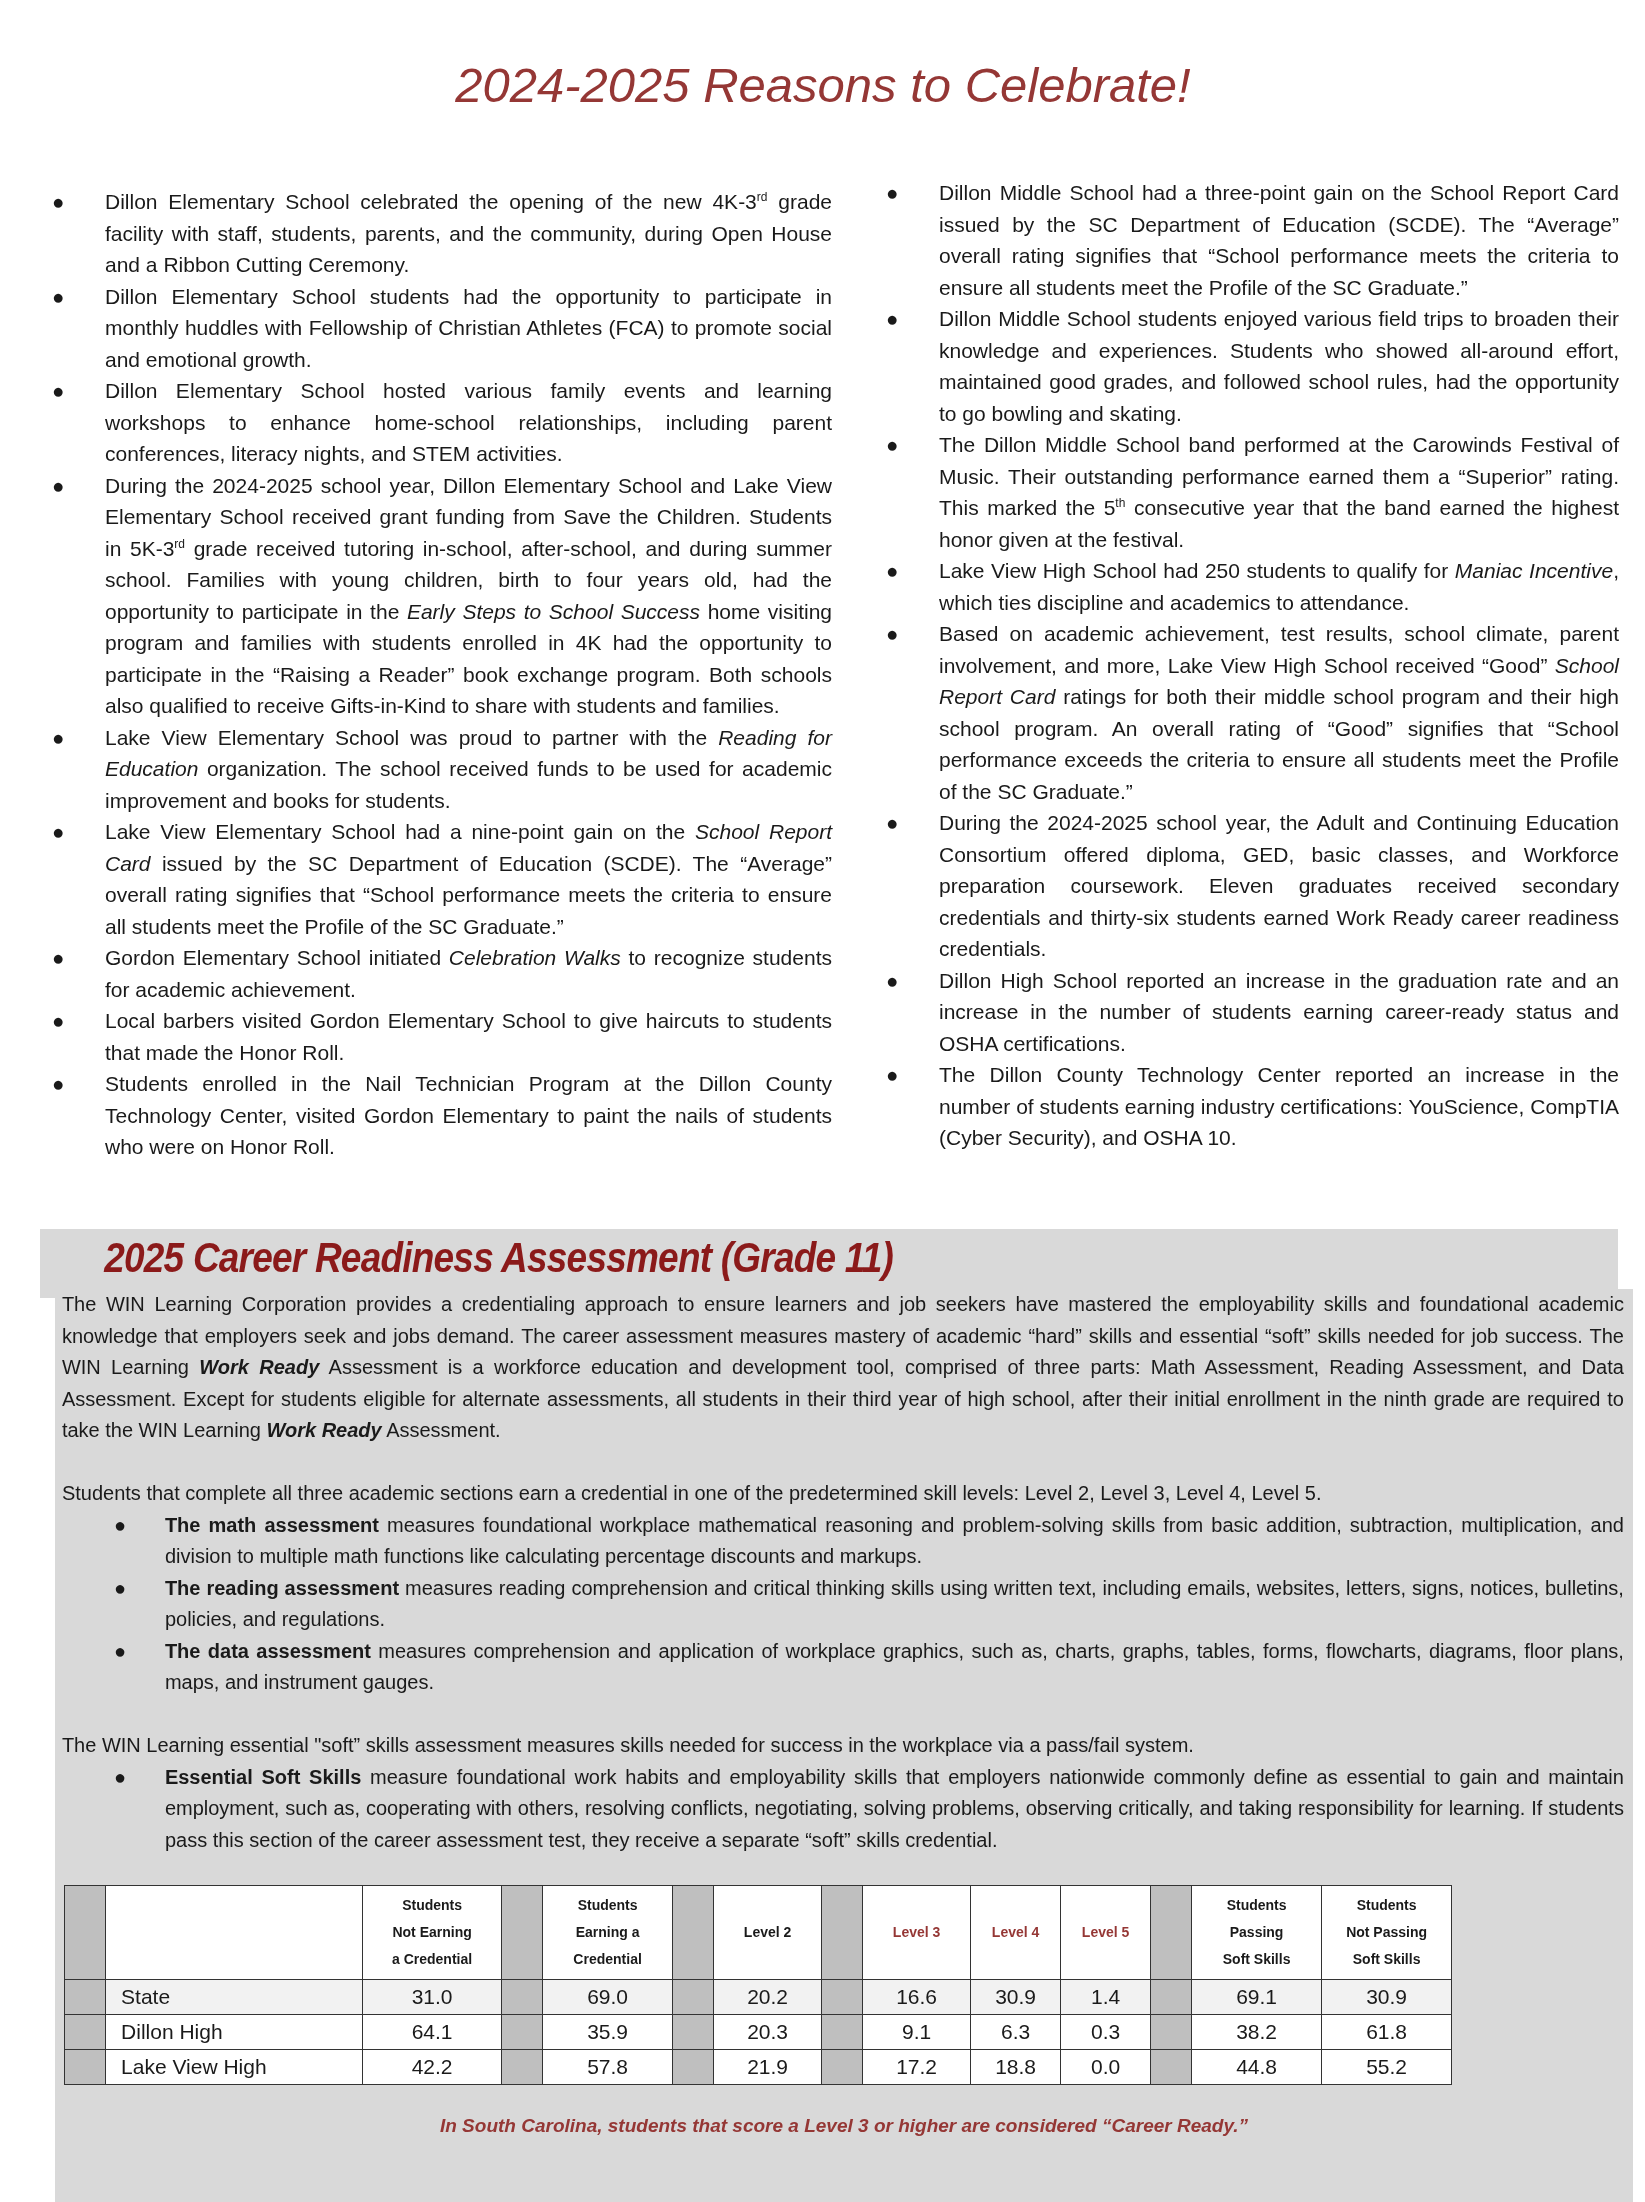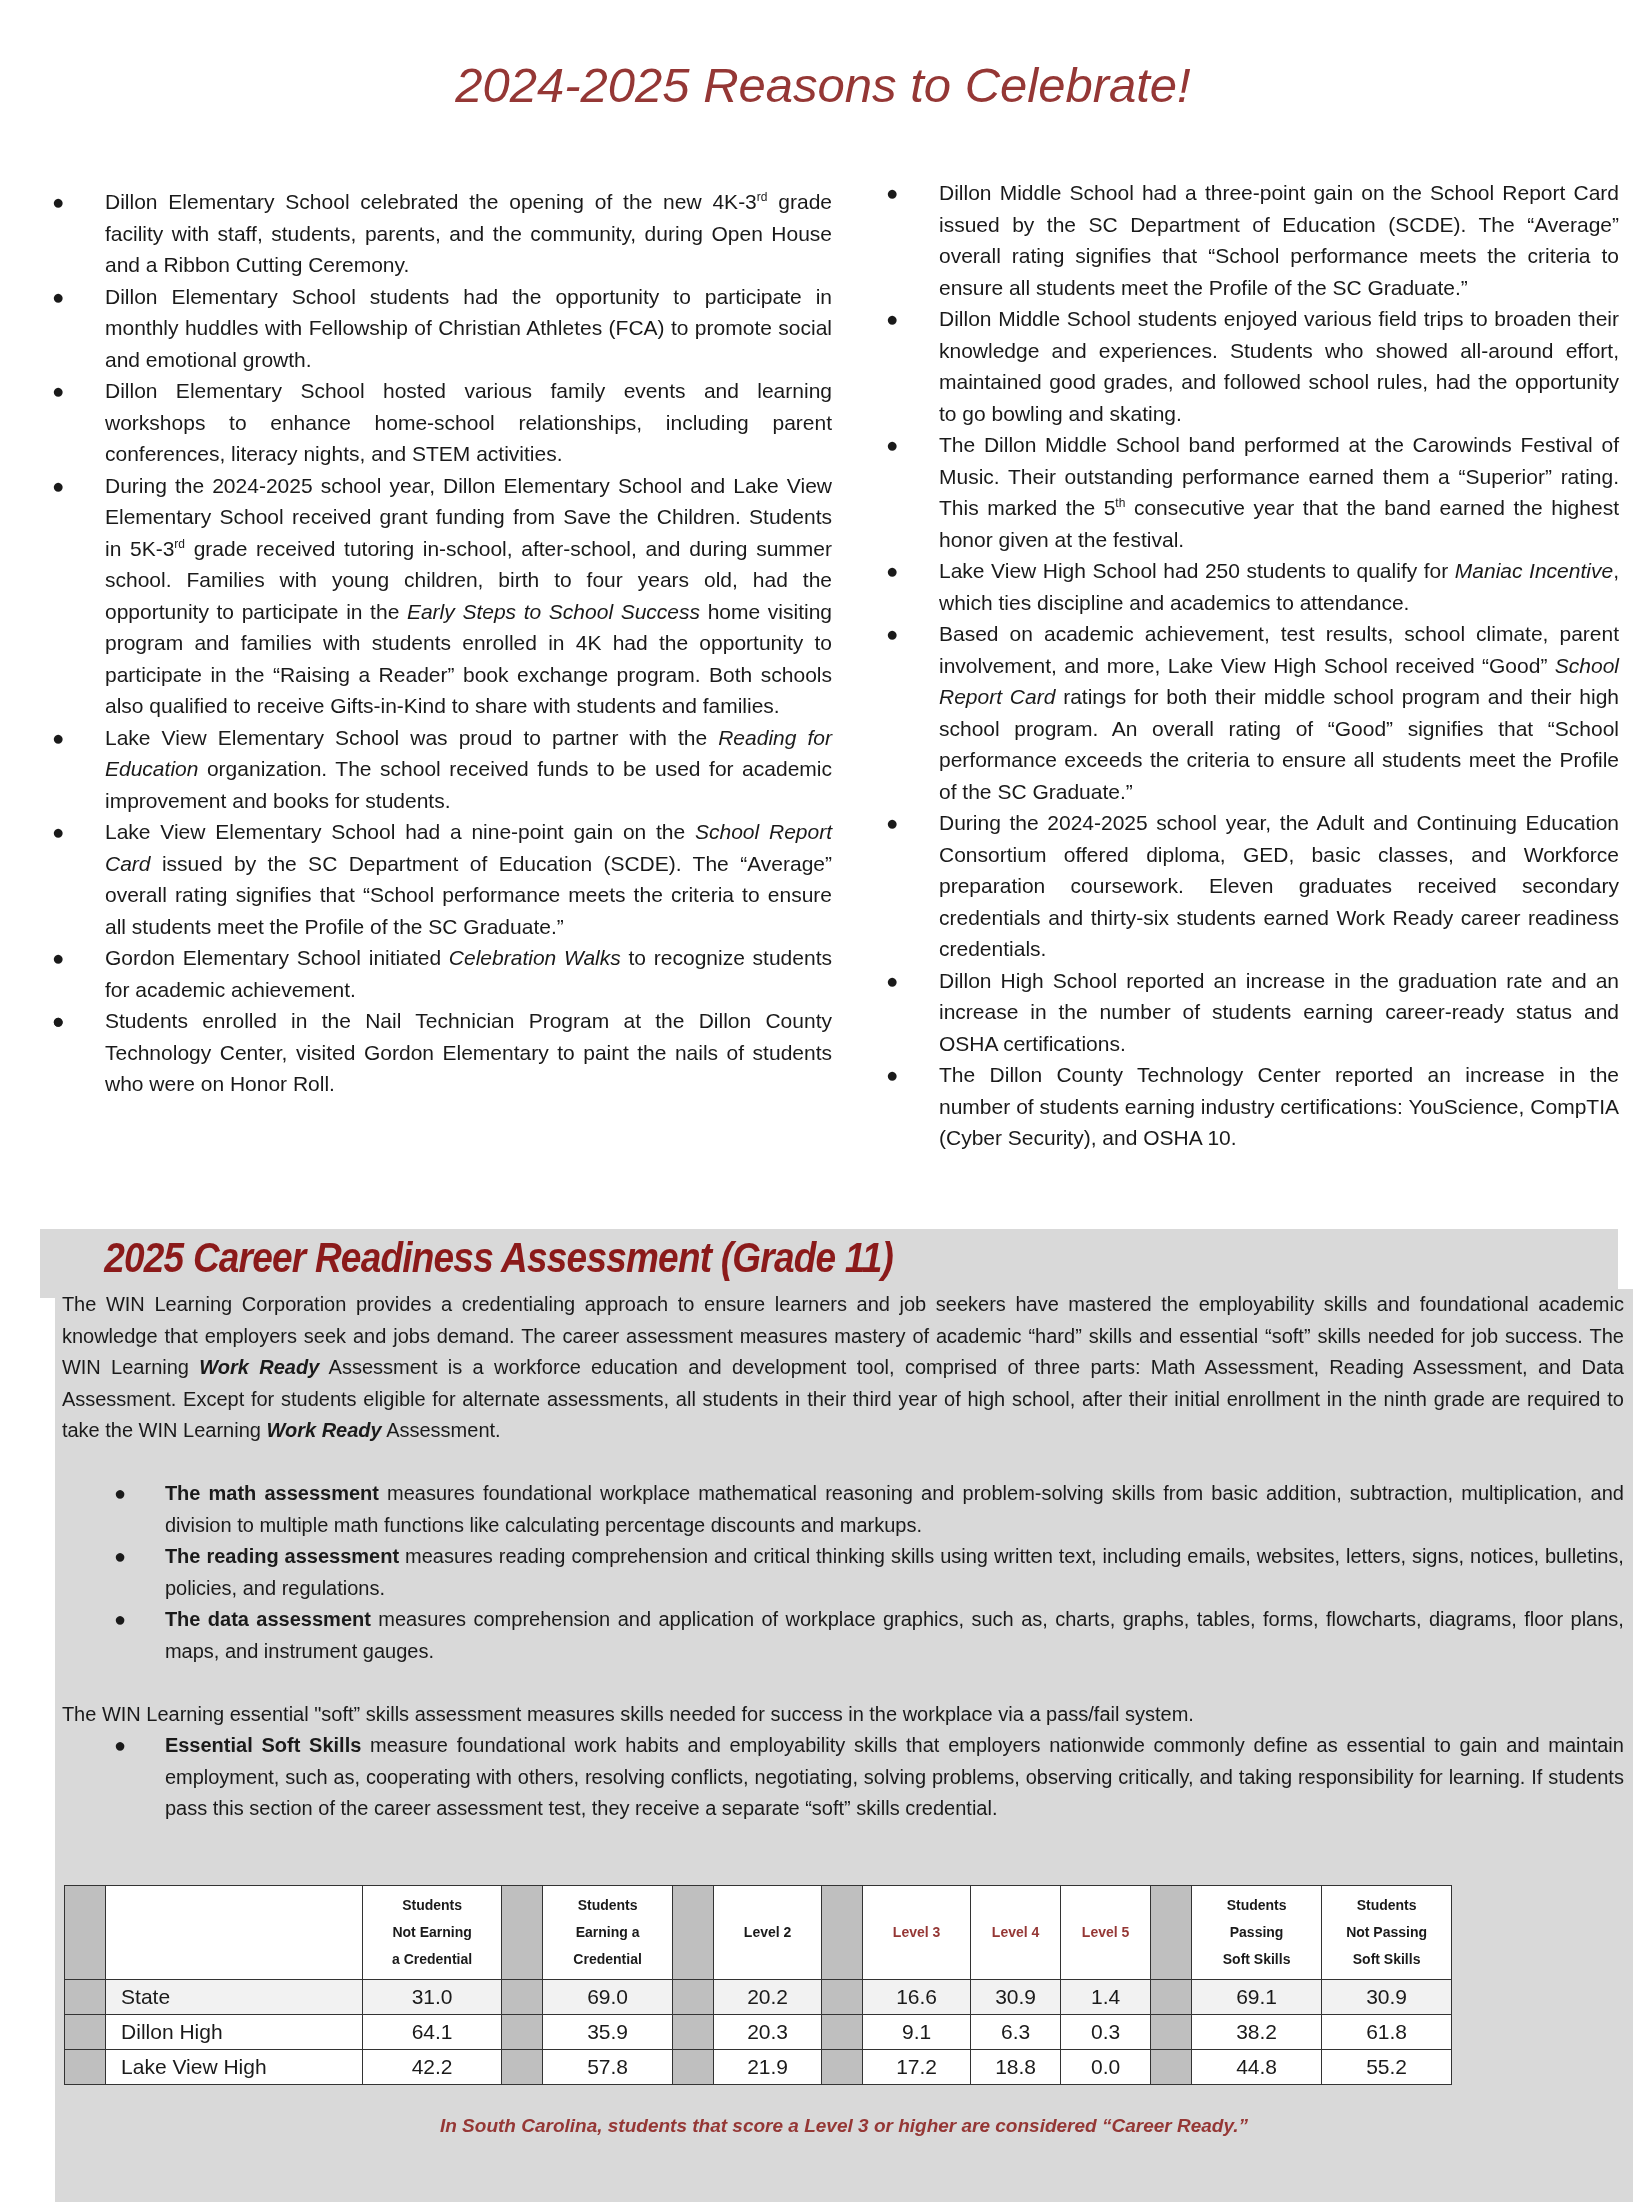--- a/index.html
+++ b/index.html
@@ -51,21 +51,21 @@
 
 <div class="col left">
   <ul id="left-list">
       <li><span class="bullet">●</span><span>Dillon Elementary School celebrated the opening of the new 4K-3</span><sup>rd</sup><span> grade facility with staff, students, parents, and the community, during Open House and a Ribbon Cutting Ceremony.</span></li>
       <li><span class="bullet">●</span><span>Dillon Elementary School students had the opportunity to participate in monthly huddles with Fellowship of Christian Athletes (FCA) to promote social and emotional growth.</span></li>
       <li><span class="bullet">●</span><span>Dillon Elementary School hosted various family events and learning workshops to enhance home-school relationships, including parent conferences, literacy nights, and STEM activities.</span></li>
       <li><span class="bullet">●</span><span>During the 2024-2025 school year, Dillon Elementary School and Lake View Elementary School received grant funding from Save the Children. Students in 5K-3</span><sup>rd</sup><span> grade received tutoring in-school, after-school, and during summer school. Families with young children, birth to four years old, had the opportunity to participate in the </span><em>Early Steps to School Success</em><span> home visiting program and families with students enrolled in 4K had the opportunity to participate in the “Raising a Reader” book exchange program. Both schools also qualified to receive Gifts-in-Kind to share with students and families.</span></li>
       <li><span class="bullet">●</span><span>Lake View Elementary School was proud to partner with the </span><em>Reading for Education</em><span> organization.  The school received funds to be used for academic improvement and books for students.</span></li>
       <li><span class="bullet">●</span><span>Lake View Elementary School had a nine-point gain on the </span><em>School Report Card</em><span> issued by the SC Department of Education (SCDE). The “Average” overall rating signifies that “School performance meets the criteria to ensure all students meet the Profile of the SC Graduate.”</span></li>
       <li><span class="bullet">●</span><span>Gordon Elementary School initiated </span><em>Celebration Walks</em><span> to recognize students for academic achievement.</span></li>
-      <li><span class="bullet">●</span></li>
+      <li><span class="bullet">●</span><span>Local barbers visited Gordon Elementary School to give haircuts to students that made the Honor Roll.</span></li>
       <li><span class="bullet">●</span><span>Students enrolled in the Nail Technician Program at the Dillon County Technology Center, visited Gordon Elementary to paint the nails of students who were on Honor Roll.</span></li>
     </ul>
 </div>
 <div class="col right">
   <ul id="right-list">
       <li><span class="bullet">●</span><span>Dillon Middle School had a three-point gain on the School Report Card issued by the SC Department of Education (SCDE). The “Average” overall rating signifies that “School performance meets the criteria to ensure all students meet the Profile of the SC Graduate.”</span></li>
       <li><span class="bullet">●</span><span>Dillon Middle School students enjoyed various field trips to broaden their knowledge and experiences. Students who showed all-around effort, maintained good grades, and followed school rules, had the opportunity to go bowling and skating.</span></li>
       <li><span class="bullet">●</span><span>The Dillon Middle School band performed at the Carowinds Festival of Music.  Their outstanding performance earned them a “Superior” rating.  This marked the 5</span><sup>th</sup><span> consecutive year that the band earned the highest honor given at the festival.</span></li>
       <li><span class="bullet">●</span><span>Lake View High School had 250 students to qualify for </span><em>Maniac Incentive</em><span>, which ties discipline and academics to attendance.</span></li>
       <li><span class="bullet">●</span><span>Based on academic achievement, test results, school climate, parent involvement, and more, Lake View High School received “Good” </span><em>School Report Card</em><span> ratings for both their middle school program and their high school program. An overall rating of “Good” signifies that “School performance exceeds the criteria to ensure all students meet the Profile of the SC Graduate.”</span></li>
@@ -76,20 +76,21 @@
 </div>
 
 <div class="band band-title">
   <h2>2025 Career Readiness Assessment (Grade 11)</h2>
 </div>
 
 <div class="band band-body">
   <div class="body-text" style="top:0;">
     <p id="intro"><span>The WIN Learning Corporation provides a credentialing approach to ensure learners and job seekers have mastered the employability skills and foundational academic knowledge that employers seek and jobs demand.  The career assessment measures mastery of academic “hard” skills and essential “soft” skills needed for job success.  The WIN Learning </span><em style="font-weight: bold;">Work Ready</em><span> Assessment is a workforce education and development tool, comprised of three parts: Math Assessment, Reading Assessment, and Data Assessment.  Except for students eligible for alternate assessments, all students in their third year of high school, after their initial enrollment in the ninth grade are required to take the WIN Learning </span><em style="font-weight: bold;">Work Ready</em><span> Assessment.</span></p>
     <p style="height:31.5px;"></p>
+    <p>Students that complete all three academic sections earn a credential in one of the predetermined skill levels:  Level 2, Level 3, Level 4, Level 5.</p>
     <ul class="sub-list" id="academic-list">
         <li><span class="bullet">●</span><strong>The math assessment</strong><span> measures foundational workplace mathematical reasoning and problem-solving skills from basic addition, subtraction, multiplication, and division to multiple math functions like calculating percentage discounts and markups.</span></li>
         <li><span class="bullet">●</span><strong>The reading assessment</strong><span> measures reading comprehension and critical thinking skills using written text, including emails, websites, letters, signs, notices, bulletins, policies, and regulations.</span></li>
         <li><span class="bullet">●</span><strong>The data assessment</strong><span> measures comprehension and application of workplace graphics, such as, charts, graphs, tables, forms, flowcharts, diagrams, floor plans, maps, and instrument gauges.</span></li>
       </ul>
     <p style="height:31.5px;"></p>
     <p>The WIN Learning essential "soft” skills assessment measures skills needed for success in the workplace via a pass/fail system.</p>
     <ul class="sub-list" id="soft-list">
         <li><span class="bullet">●</span><strong>Essential Soft Skills</strong><span> measure foundational work habits and employability skills that employers nationwide commonly define as essential to gain and maintain employment, such as, cooperating with others, resolving conflicts, negotiating, solving problems, observing critically, and taking responsibility for learning.  If students pass this section of the career assessment test, they receive a separate “soft” skills credential.</span></li>
       </ul>

